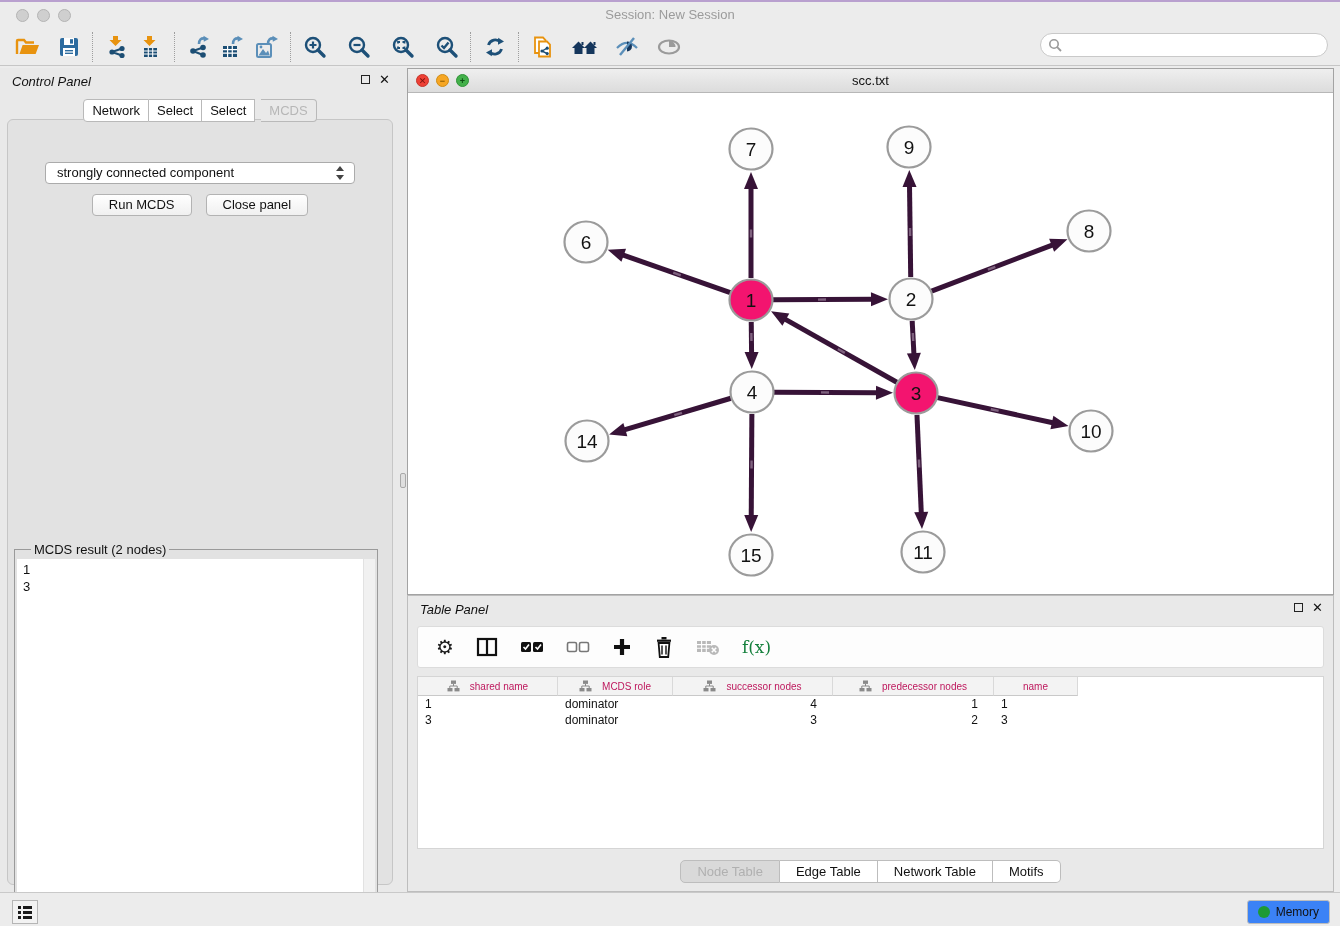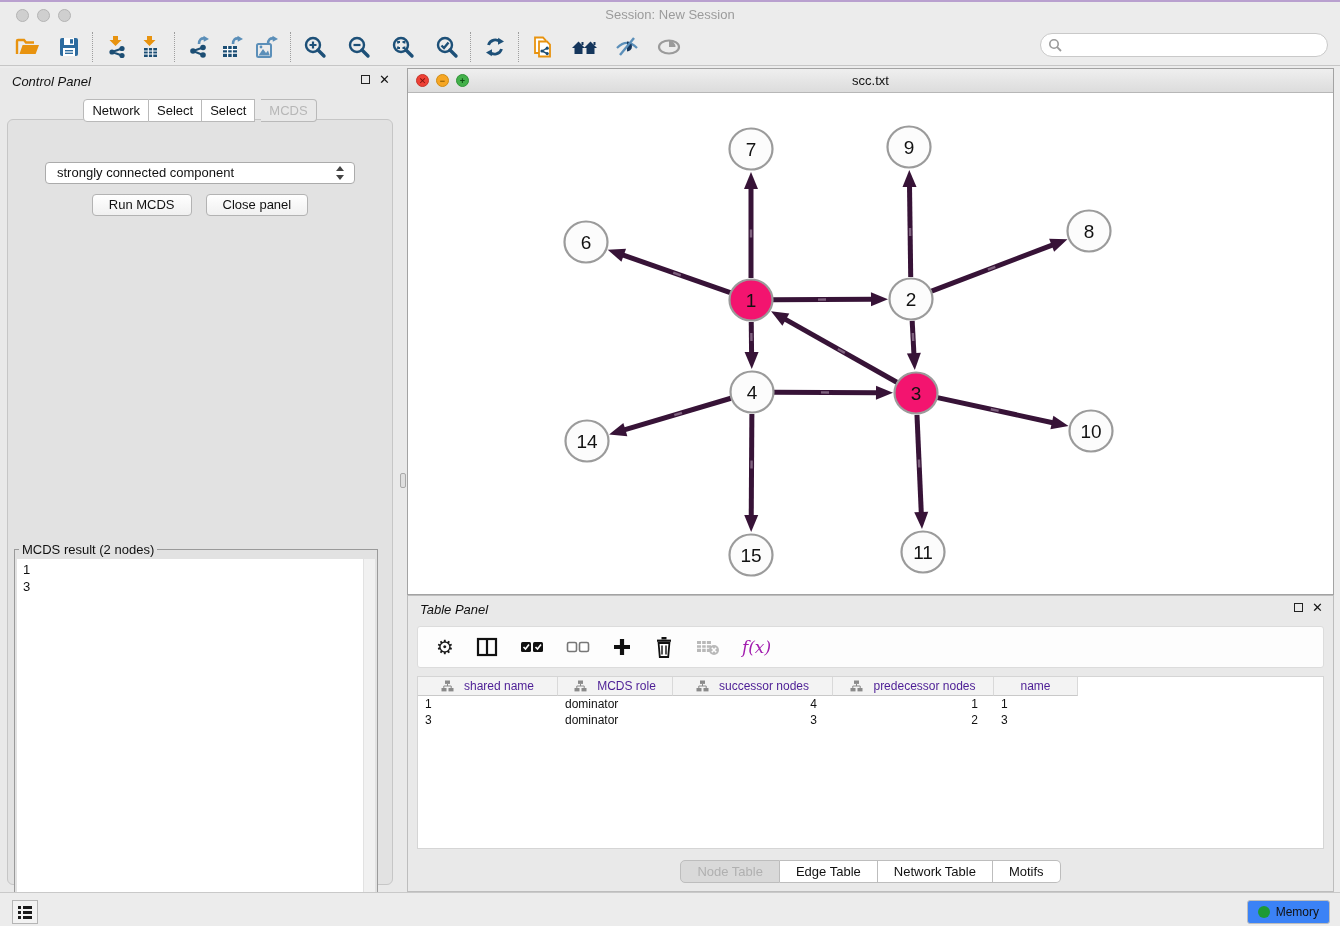--- a/index.html
+++ b/index.html
@@ -34,21 +34,21 @@
   .ctab.active{background:#e9e9e9;color:#b7b7b7;}
   .cp-content{position:absolute;left:7px;top:51px;width:386px;height:766px;background:#e2e2e2;border:1px solid #c6c6c6;border-radius:6px;box-sizing:border-box;}
   .opt-label{position:absolute;left:0;width:100%;top:19px;text-align:center;font-size:13px;color:#111;}
   .dropdown{position:absolute;left:37px;top:42px;width:310px;height:22px;background:#fff;border:1px solid #ababab;border-radius:4px;box-sizing:border-box;font-size:13px;line-height:20px;padding-left:11px;color:#111;}
   .dd-stepper{position:absolute;right:8px;top:2px;width:11px;height:16px;}
   .dd-stepper .up{position:absolute;top:1px;left:1px;width:0;height:0;border-left:4.5px solid transparent;border-right:4.5px solid transparent;border-bottom:5px solid #444;}
   .dd-stepper .dn{position:absolute;bottom:1px;left:1px;width:0;height:0;border-left:4.5px solid transparent;border-right:4.5px solid transparent;border-top:5px solid #444;}
   .btn-row{position:absolute;left:0;top:74px;width:100%;display:flex;justify-content:center;gap:14px;}
   .cbtn{height:22px;line-height:20px;padding:0 16px;background:linear-gradient(#ffffff,#f0f0f0);border:1px solid #b3b3b3;border-radius:4px;font-size:13px;color:#111;}
   fieldset.resultbox{position:absolute;left:6px;top:422px;width:358px;height:360px;border:1px solid #9a9a9a;margin:0;padding:2px;background:#e2e2e2;}
-  fieldset.resultbox legend{font-size:13px;color:#111;padding:0 3px;margin-left:2px;}
+  fieldset.resultbox legend{font-size:13px;color:#111;padding:0 3px;margin-left:14px;}
   .result-inner{position:relative;width:100%;height:100%;background:#fff;box-sizing:border-box;padding:2px 6px;font-size:13px;color:#111;line-height:17px;}
   .result-scroll{position:absolute;right:0;top:0;width:11px;height:100%;background:#f1f1f1;border-left:1px solid #e2e2e2;}
 
   
   .v-divider{position:absolute;left:400px;top:66px;width:7px;height:824px;background:#e9e9e9;}
   .v-grip{position:absolute;left:0px;top:405px;width:6px;height:15px;background:#dfdfdf;border:1px solid #a9a9a9;border-radius:2px;box-sizing:border-box;}
 
   
   .net-window{position:absolute;left:407px;top:66px;width:927px;height:527px;border:1px solid #a3a3a3;box-sizing:border-box;background:#fff;}
   .net-titlebar{position:absolute;left:0;top:0;width:100%;height:24px;background:linear-gradient(#efefef,#dcdcdc);border-bottom:1px solid #b7b7b7;box-sizing:border-box;}
@@ -57,25 +57,25 @@
   .nl{width:13px;height:13px;border-radius:50%;font-size:9px;font-weight:bold;text-align:center;line-height:13px;box-sizing:border-box;}
   .nl.red{background:#ee4035;border:1px solid #c4352b;color:#7d120c;}
   .nl.yel{background:#f6a623;border:1px solid #d08c14;color:#8a5a00;}
   .nl.grn{background:#43b04a;border:1px solid #2f9337;color:#0d4f13;}
   .canvas{position:absolute;left:0;top:24px;width:925px;height:501px;background:#fff;}
 
   
   .table-panel{position:absolute;left:407px;top:593px;width:927px;height:297px;background:#e9e9e9;border:1px solid #bdbdbd;box-sizing:border-box;}
   .tp-toolbar{position:absolute;left:9px;top:30px;right:9px;height:42px;background:#fdfdfd;border:1px solid #dcdcdc;border-radius:3px;display:flex;align-items:center;gap:22px;padding-left:18px;box-sizing:border-box;}
   .tp-ic{display:flex;align-items:center;justify-content:center;}
-  .fx{font-family:"DejaVu Serif","Liberation Serif",serif;font-style:italic;font-size:17px;color:#a21caf;}
+  .fx{font-family:"DejaVu Serif","Liberation Serif",serif;font-size:17px;color:#15803d;}
   .gear-ch{font-family:"DejaVu Sans",sans-serif;font-size:20px;color:#1a1a1a;line-height:20px;}
   .tbl{position:absolute;left:9px;top:80px;right:9px;bottom:42px;background:#fff;border:1px solid #d5d5d5;box-sizing:border-box;overflow:hidden;}
   .thead{display:flex;height:19px;}
-  .th{background:#f3f3f3;border-right:1px solid #d9d9d9;border-bottom:1px solid #c9c9c9;box-sizing:border-box;font-size:12px;color:#4c1d95;display:flex;align-items:center;justify-content:center;gap:10px;}
+  .th{background:#f3f3f3;border-right:1px solid #d9d9d9;border-bottom:1px solid #c9c9c9;box-sizing:border-box;font-size:10px;color:#be185d;display:flex;align-items:center;justify-content:center;gap:10px;}
   .trow{display:flex;height:16px;}
   .td{font-size:12px;color:#111;box-sizing:border-box;line-height:16px;}
   .td.left{text-align:left;padding-left:7px;}
   .td.right{text-align:right;padding-right:16px;}
   .btabs{position:absolute;left:0;bottom:8px;width:100%;display:flex;justify-content:center;}
   .btab{height:21px;line-height:21px;padding:0 16px;background:#fff;border:1px solid #bdbdbd;border-left:none;font-size:13px;color:#111;}
   .btab:first-child{border-left:1px solid #bdbdbd;border-radius:5px 0 0 5px;}
   .btab:last-child{border-radius:0 5px 5px 0;}
   .btab.active{background:#d9d9d9;color:#b0b0b0;}
 

